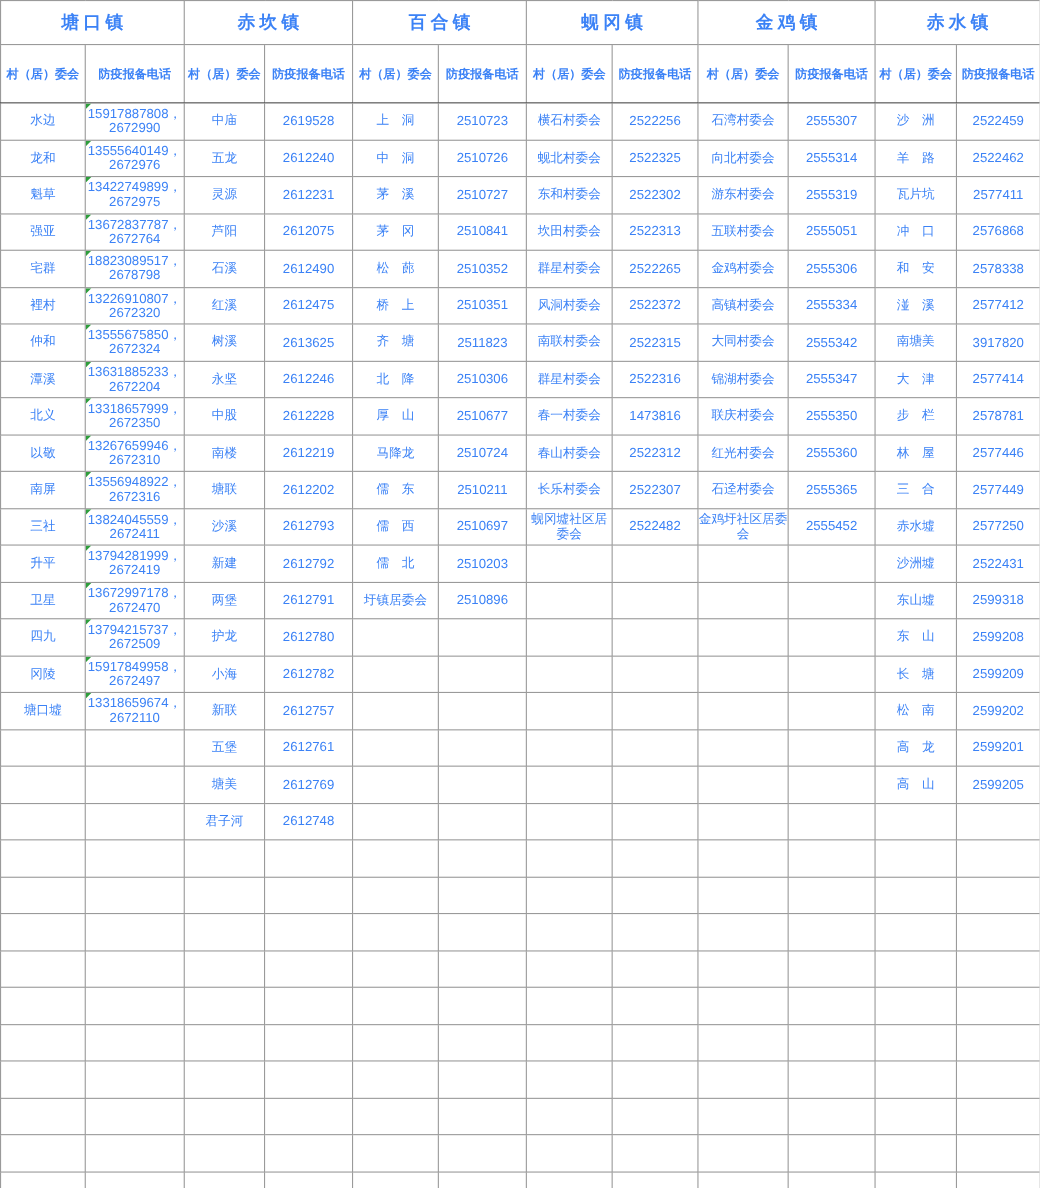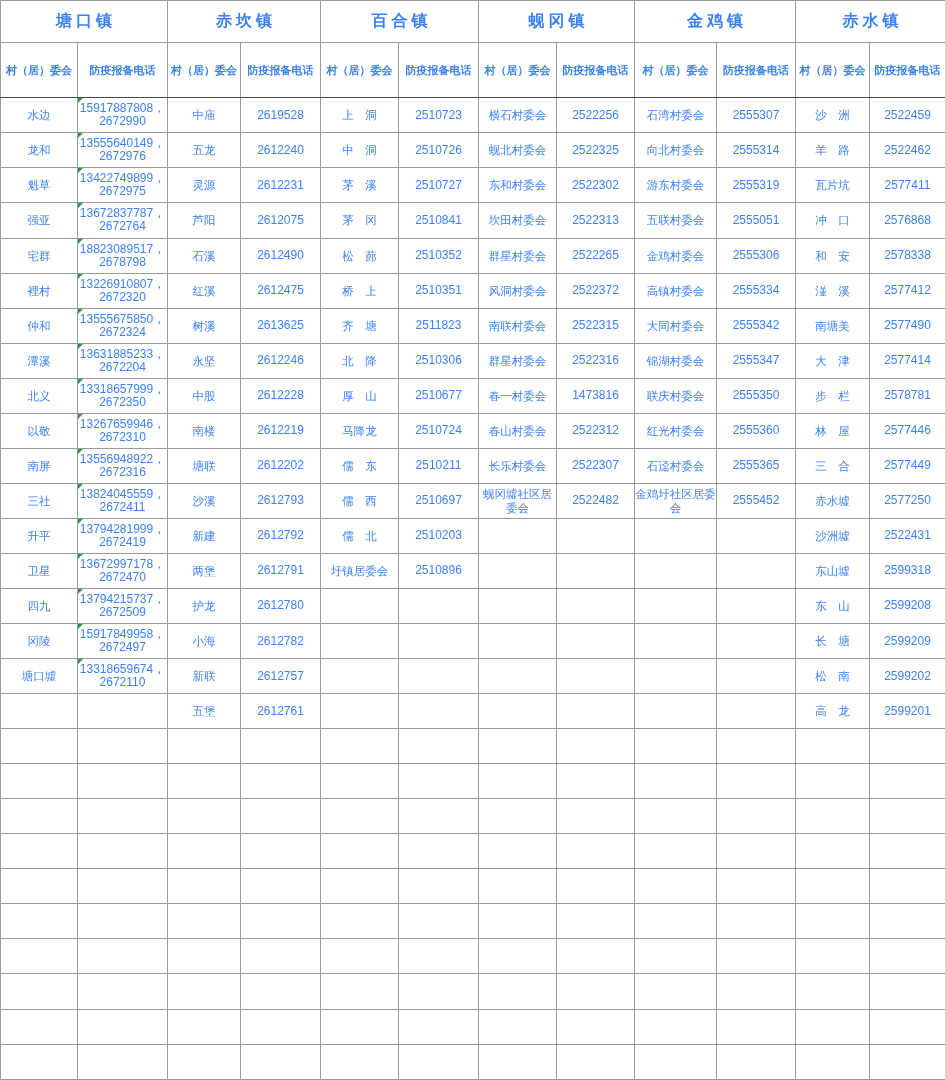--- a/index.html
+++ b/index.html
@@ -172,21 +172,21 @@
 2672324</td>
         <td class="village grp-start">树溪</td>
         <td class="phone">2613625</td>
         <td class="village grp-start">齐　塘</td>
         <td class="phone">2511823</td>
         <td class="village grp-start">南联村委会</td>
         <td class="phone">2522315</td>
         <td class="village grp-start">大同村委会</td>
         <td class="phone">2555342</td>
         <td class="village grp-start">南塘美</td>
-        <td class="phone">2577490</td>
+        <td class="phone">3917820</td>
       </tr>
       <tr class="data-row">
         <td class="village">潭溪</td>
         <td class="phone"><span class="flag"></span>13631885233，
 2672204</td>
         <td class="village grp-start">永坚</td>
         <td class="phone">2612246</td>
         <td class="village grp-start">北　降</td>
         <td class="phone">2510306</td>
         <td class="village grp-start">群星村委会</td>
@@ -341,20 +341,48 @@
         <td class="village grp-start"></td>
         <td class="phone"></td>
         <td class="village grp-start"></td>
         <td class="phone"></td>
         <td class="village grp-start">高　龙</td>
         <td class="phone">2599201</td>
       </tr>
       <tr class="data-row">
         <td class="village"></td>
         <td class="phone"></td>
+        <td class="village grp-start">塘美</td>
+        <td class="phone">2612769</td>
+        <td class="village grp-start"></td>
+        <td class="phone"></td>
+        <td class="village grp-start"></td>
+        <td class="phone"></td>
+        <td class="village grp-start"></td>
+        <td class="phone"></td>
+        <td class="village grp-start">高　山</td>
+        <td class="phone">2599205</td>
+      </tr>
+      <tr class="data-row">
+        <td class="village"></td>
+        <td class="phone"></td>
+        <td class="village grp-start">君子河</td>
+        <td class="phone">2612748</td>
+        <td class="village grp-start"></td>
+        <td class="phone"></td>
+        <td class="village grp-start"></td>
+        <td class="phone"></td>
+        <td class="village grp-start"></td>
+        <td class="phone"></td>
+        <td class="village grp-start"></td>
+        <td class="phone"></td>
+      </tr>
+      <tr class="data-row">
+        <td class="village"></td>
+        <td class="phone"></td>
         <td class="village grp-start"></td>
         <td class="phone"></td>
         <td class="village grp-start"></td>
         <td class="phone"></td>
         <td class="village grp-start"></td>
         <td class="phone"></td>
         <td class="village grp-start"></td>
         <td class="phone"></td>
         <td class="village grp-start"></td>
         <td class="phone"></td>

